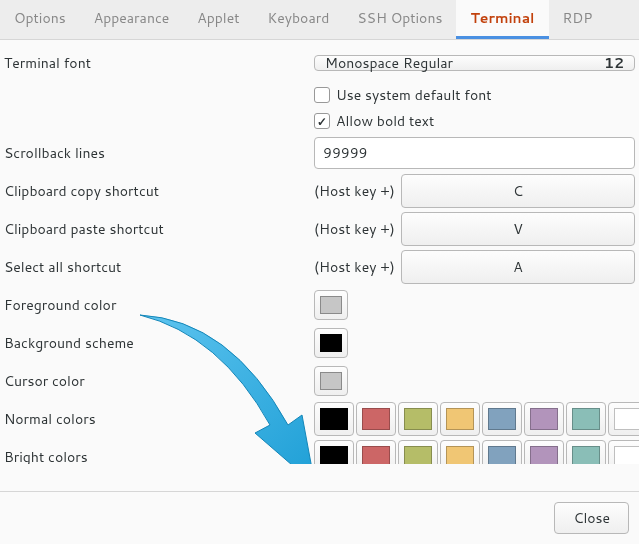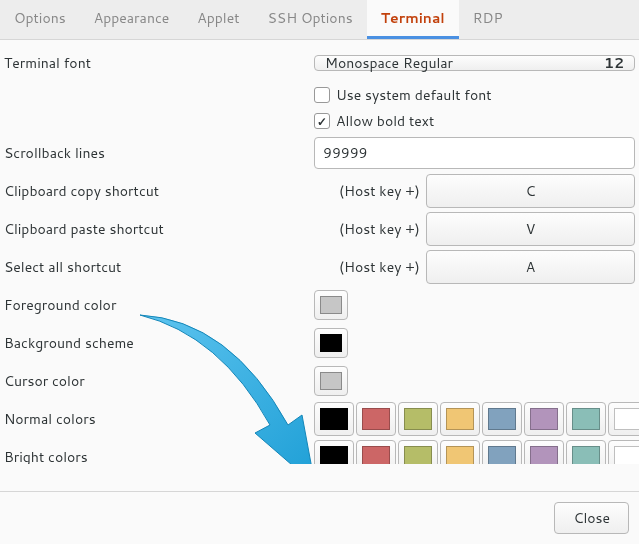--- a/index.html
+++ b/index.html
@@ -104,21 +104,20 @@
     background: #fff;
     padding: 2px 8px;
     display: flex;
     align-items: center;
     font-size: 14px;
   }
   .hostkey {
     color: #2e3436;
     font-size: 14px;
     white-space: nowrap;
-    margin-left: 25px;
   }
   .key-button {
     flex: 1;
     height: 34px;
     background: linear-gradient(#fdfdfd,#efefef);
     border: 1px solid #b8b8b8;
     border-radius: 4px;
     cursor: pointer;
     display: flex;
     align-items: center;
@@ -208,20 +207,21 @@
     z-index: 50;
   }
 </style>
 </head>
 <body>
 
 <div class="tabs">
   <div class="tab">Options</div>
   <div class="tab">Appearance</div>
   <div class="tab">Applet</div>
+  <div class="tab">Keyboard</div>
   <div class="tab">SSH Options</div>
   <div class="tab active">Terminal</div>
   <div class="tab">RDP</div>
 </div>
 
 <div class="content">
 
   <div class="row">
     <div class="label">Terminal font</div>
     <div class="control">

